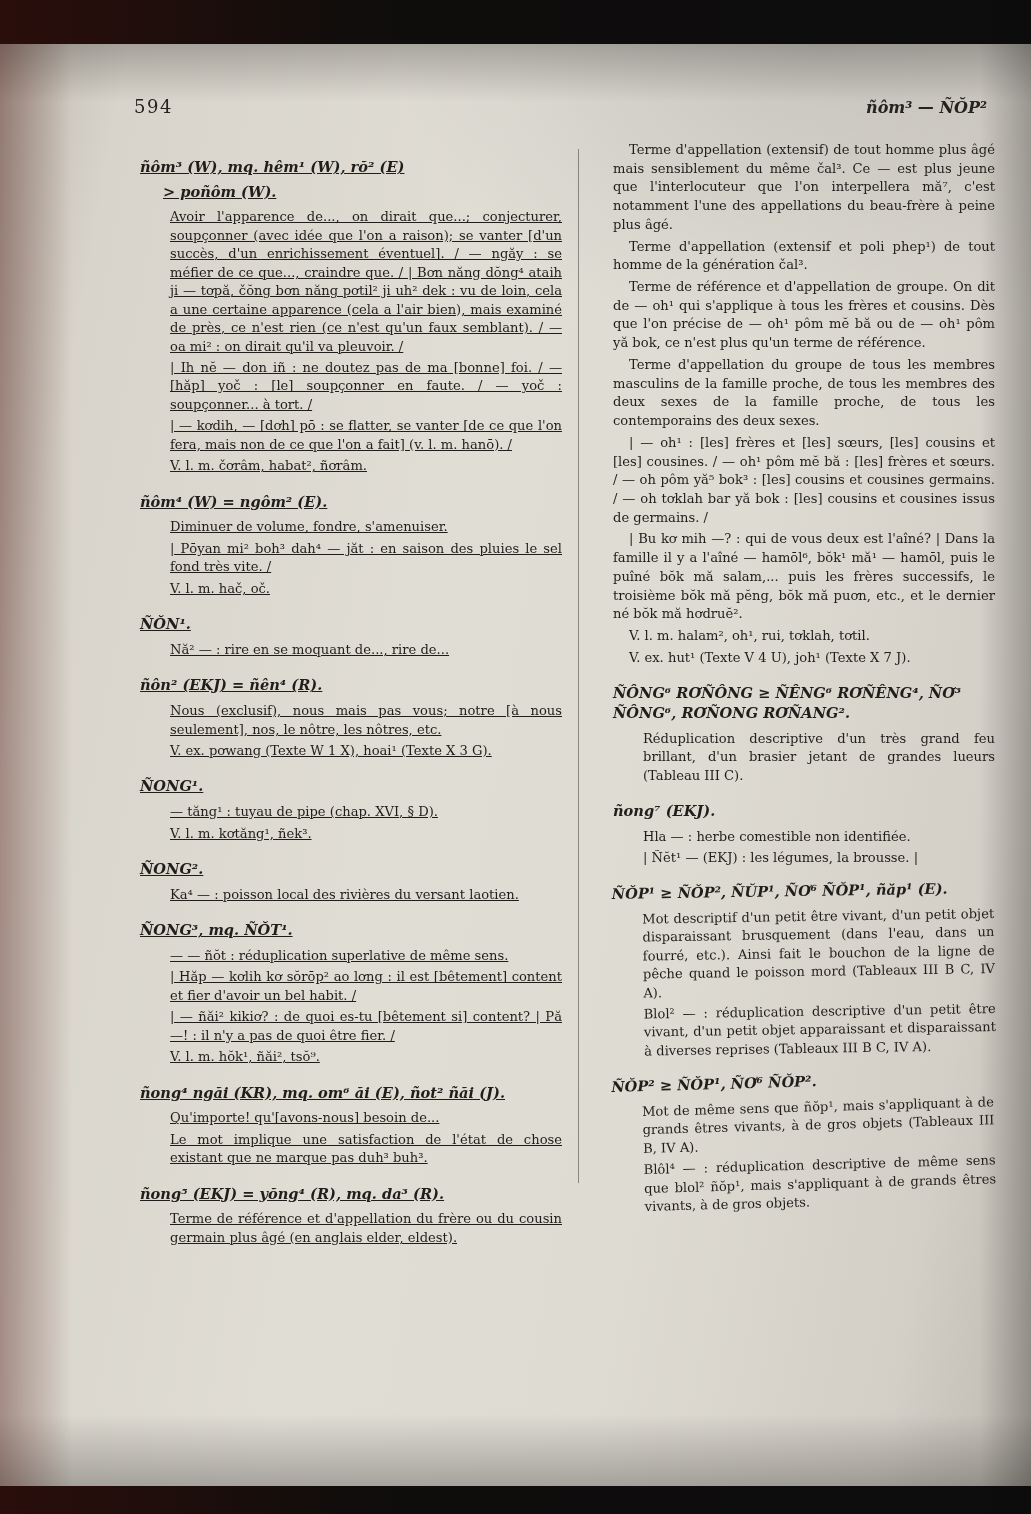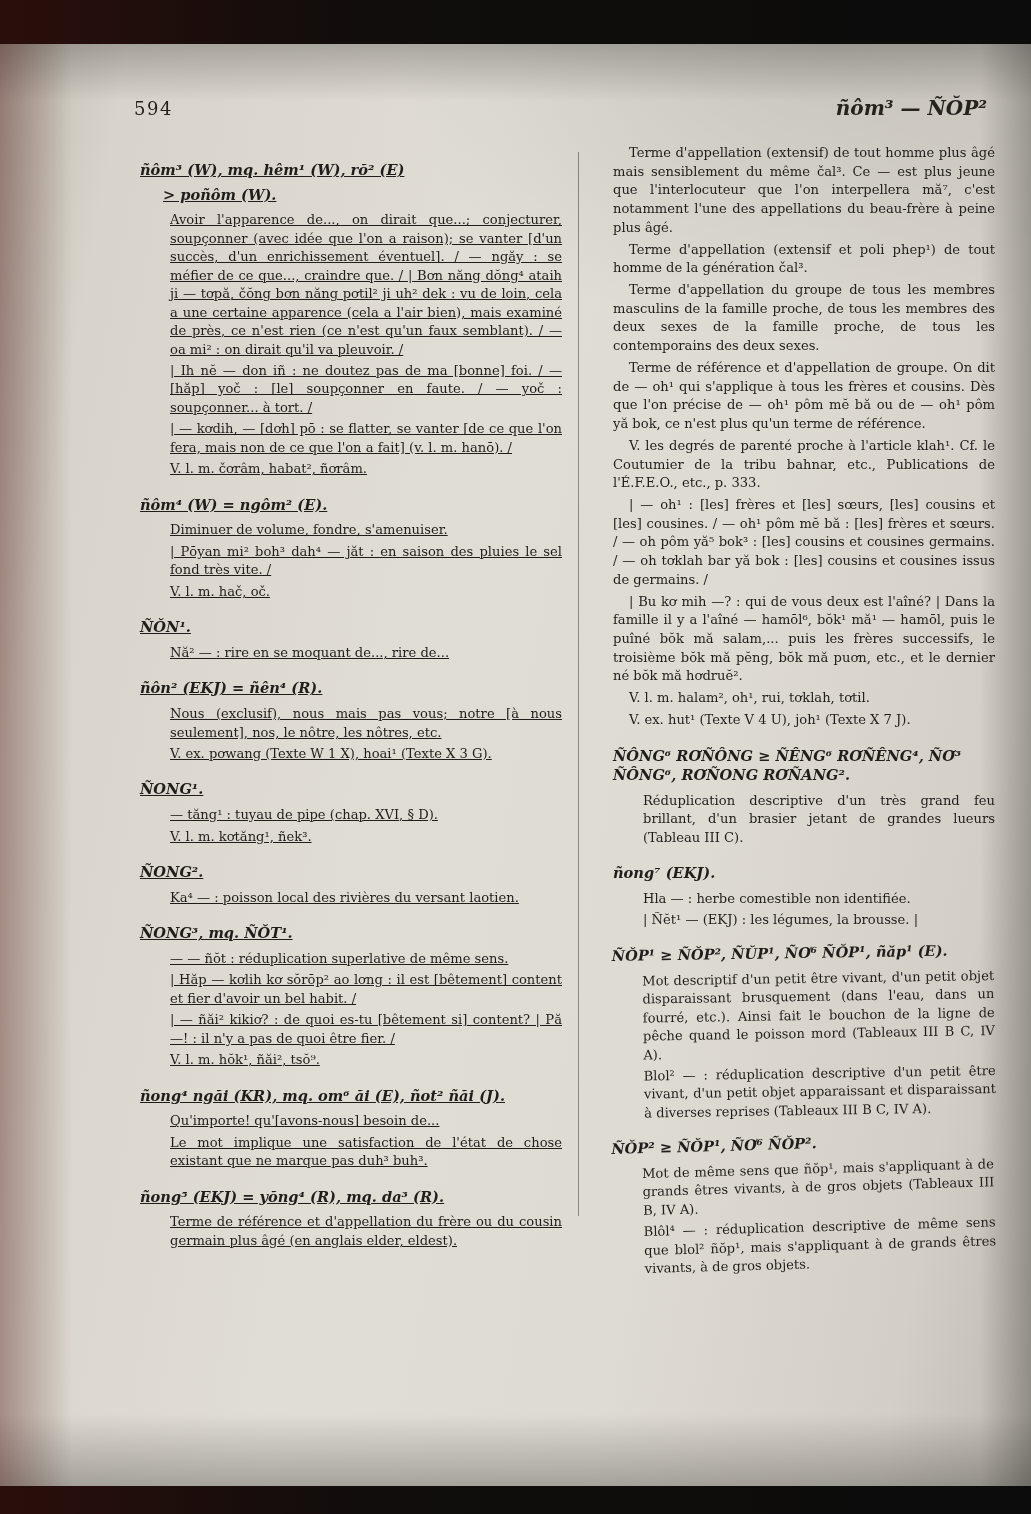--- a/index.html
+++ b/index.html
@@ -6,21 +6,21 @@
   .scan{position:relative;width:1031px;height:1514px;overflow:hidden;background:linear-gradient(90deg,#2a0e0b,#100d0c 35%,#0c0c0c);font-family:"DejaVu Serif","Liberation Serif",serif;color:#201e1b;}
   .paper{position:absolute;top:44px;left:0;right:0;bottom:28px;background:linear-gradient(100deg,#bfb9af 0%,#d8d4cb 10%,#e0ddd5 40%,#dedbd3 65%,#d3cfc7 88%,#bdb9b1 100%);}
   .paper::before{content:"";position:absolute;inset:0;pointer-events:none;background:
     linear-gradient(90deg,rgba(72,20,14,.38),rgba(0,0,0,0) 7%),
     linear-gradient(270deg,rgba(35,33,30,.30),rgba(0,0,0,0) 5%),
     linear-gradient(180deg,rgba(35,33,30,.28),rgba(0,0,0,0) 4%),
     linear-gradient(0deg,rgba(35,33,30,.30),rgba(0,0,0,0) 5%),
     radial-gradient(60% 30% at 80% 0%,rgba(0,0,0,.10),rgba(0,0,0,0) 70%);}
   .page-header{position:relative;display:flex;justify-content:space-between;align-items:baseline;padding:52px 44px 0 134px;gap:12px;}
   .page-num{font-size:18px;letter-spacing:1.5px;color:#26231f;}
-  .running-head{font-style:italic;font-weight:bold;font-size:20px;color:#26231f;}
+  .running-head{font-style:italic;font-weight:bold;font-size:16px;color:#26231f;}
   .columns{position:relative;display:flex;padding:24px 36px 0 138px;}
   .col-left{flex:0 0 424px;width:424px;text-decoration:underline;}
   .divider{flex:0 0 1px;background:rgba(70,66,60,.55);margin:8px 16px 80px 16px;}
   .col-right{flex:1;min-width:0;margin-left:16px;}
   .entry{margin-bottom:16px;}
   .head{font-size:14.6px;font-weight:bold;font-style:italic;margin:16px 0 7px 2px;line-height:1.35;}
   .head.sub{margin:-2px 0 7px 25px;}
   .def{font-size:13.1px;line-height:1.41;margin:0 0 3px 32px;text-align:justify;}
   .cont{font-size:13.1px;line-height:1.43;margin:0 0 3px 2px;text-indent:16px;text-align:justify;}
   .tilt1{transform:rotate(-0.9deg);transform-origin:left center;}
@@ -100,23 +100,22 @@
 
       </div>
 
       <div class="divider"></div>
 
       <div class="col-right">
 
         <section class="entry">
           <p class="cont">Terme d'appellation (extensif) de tout homme plus âgé mais sensiblement du même čal³. Ce — est plus jeune que l'interlocuteur que l'on interpellera mă⁷, c'est notamment l'une des appellations du beau-frère à peine plus âgé.</p>
           <p class="cont">Terme d'appellation (extensif et poli phep¹) de tout homme de la génération čal³.</p>
+          <p class="cont">Terme de référence et d'appellation de groupe. On dit de — oh¹ qui s'applique à tous les frères et cousins. Dès que l'on précise de — oh¹ pôm mĕ bă ou de — oh¹ pôm yă bok, ce n'est plus qu'un terme de référence.</p>
           <p class="cont">Terme d'appellation du groupe de tous les membres masculins de la famille proche, de tous les membres des deux sexes de la famille proche, de tous les contemporains des deux sexes.</p>
-          <p class="cont">Terme de référence et d'appellation de groupe. On dit de — oh¹ qui s'applique à tous les frères et cousins. Dès que l'on précise de — oh¹ pôm mĕ bă ou de — oh¹ pôm yă bok, ce n'est plus qu'un terme de référence.</p>
-          <p class="cont">V. les degrés de parenté proche à l'article klah¹. Cf. le Coutumier de la tribu bahnar, etc., Publications de l'É.F.E.O., etc., p. 333.</p>
           <p class="cont">| — oh¹ : [les] frères et [les] sœurs, [les] cousins et [les] cousines. / — oh¹ pôm mĕ bă : [les] frères et sœurs. / — oh pôm yă⁵ bok³ : [les] cousins et cousines germains. / — oh tơklah bar yă bok : [les] cousins et cousines issus de germains. /</p>
           <p class="cont">| Bu kơ mih —? : qui de vous deux est l'aîné? | Dans la famille il y a l'aîné — hamōl⁶, bŏk¹ mă¹ — hamōl, puis le puîné bŏk mă salam,... puis les frères successifs, le troisième bŏk mă pĕng, bŏk mă puơn, etc., et le dernier né bŏk mă hơdruĕ².</p>
           <p class="cont">V. l. m. halam², oh¹, rui, tơklah, tơtil.</p>
           <p class="cont">V. ex. hut¹ (Texte V 4 U), joh¹ (Texte X 7 J).</p>
         </section>
 
         <section class="entry">
           <h3 class="head">ÑÔNG⁶ RƠÑÔNG ≥ ÑÊNG⁶ RƠÑÊNG⁴, ÑƠ³ ÑÔNG⁶, RƠÑONG RƠÑANG².</h3>
           <p class="def">Réduplication descriptive d'un très grand feu brillant, d'un brasier jetant de grandes lueurs (Tableau III C).</p>
         </section>

